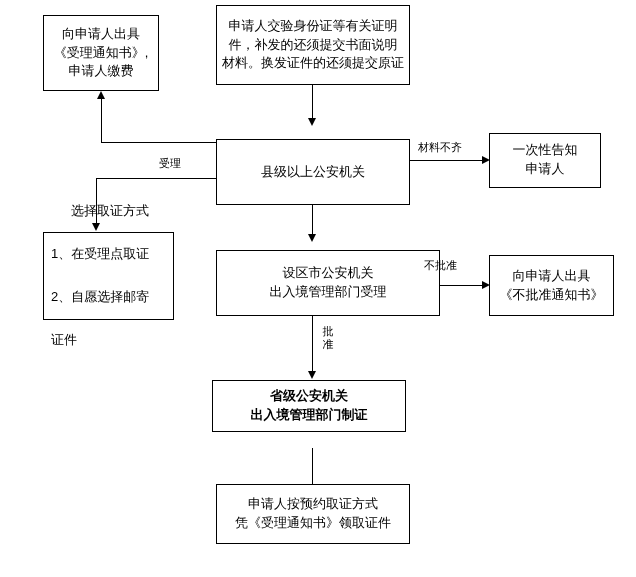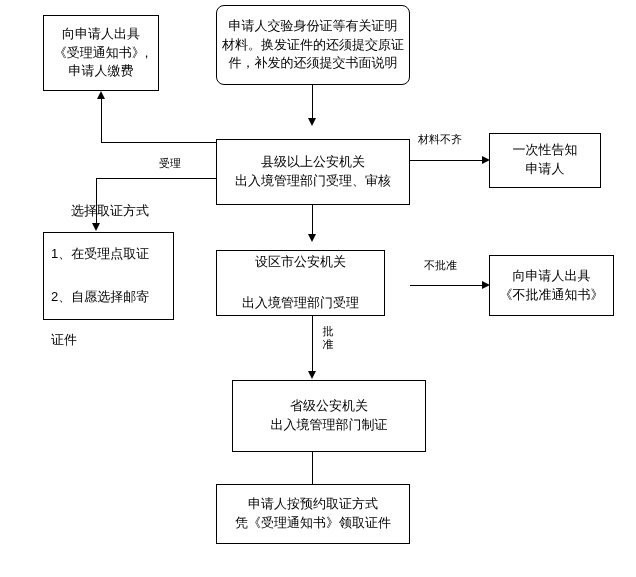--- a/index.html
+++ b/index.html
@@ -96,74 +96,73 @@
 <body>
 
 <div id="canvas">
 
   <div class="node" style="left:43px; top:15px; width:116px; height:76px;">
     <span class="ln">向申请人出具</span>
     <span class="ln">《受理通知书》,</span>
     <span class="ln">申请人缴费</span>
   </div>
 
-  <div class="node" style="left:216px; top:5px; width:194px; height:80px;border-radius:8px;">
+  <div class="node" style="left:216px; top:5px; width:194px; height:80px;">
     <span class="ln">申请人交验身份证等有关证明</span>
+    <span class="ln">件，补发的还须提交书面说明</span>
     <span class="ln">材料。换发证件的还须提交原证</span>
-    <span class="ln">件，补发的还须提交书面说明</span>
   </div>
 
   <div class="node" style="left:216px; top:127px; width:194px; height:66px;margin-top:12px;">
     <span class="ln">县级以上公安机关</span>
-    <span class="ln">出入境管理部门受理、审核</span>
   </div>
 
   <div class="node" style="left:489px; top:133px; width:112px; height:55px;font-family:Liberation Mono, monospace;">
     <span class="ln">一次性告知</span>
     <span class="ln">申请人</span>
   </div>
 
   <div class="node left-align" style="left:43px; top:232px; width:131px; height:88px;">
     <span class="ln center">选择取证方式</span>
     <span class="ln">1、在受理点取证</span>
     <span class="ln">2、自愿选择邮寄</span>
     <span class="ln">证件</span>
   </div>
 
-  <div class="node" style="left:216px; top:250px; width:169px; height:66px;justify-content:space-between;">
+  <div class="node" style="left:216px; top:250px; width:224px; height:66px;">
     <span class="ln">设区市公安机关</span>
     <span class="ln">出入境管理部门受理</span>
   </div>
 
   <div class="node" style="left:489px; top:255px; width:125px; height:61px;">
     <span class="ln">向申请人出具</span>
     <span class="ln">《不批准通知书》</span>
   </div>
 
-  <div class="node" style="left:232px; top:380px; width:194px; height:72px;">
+  <div class="node" style="left:212px; top:380px; width:194px; height:52px;font-weight:bold;">
     <span class="ln">省级公安机关</span>
     <span class="ln">出入境管理部门制证</span>
   </div>
 
   <div class="node" style="left:216px; top:484px; width:194px; height:60px;">
     <span class="ln">申请人按预约取证方式</span>
     <span class="ln">凭《受理通知书》领取证件</span>
   </div>
 
   <div class="edge-line v" style="left:312px; top:85px; height:34px;"></div>
   <div class="arrow down" style="left:308px; top:118px;"></div>
 
   <div class="edge-line h" style="left:101px; top:142px; width:116px;"></div>
   <div class="edge-line v" style="left:101px; top:99px; height:44px;"></div>
   <div class="arrow up" style="left:97px; top:91px;"></div>
   <div class="edge-label" style="left:159px; top:124px;margin-top:32px;">受理</div>
 
   <div class="edge-line h" style="left:410px; top:160px; width:74px;"></div>
   <div class="arrow right" style="left:482px; top:156px;"></div>
-  <div class="edge-label" style="left:418px; top:132px;">材料不齐</div>
+  <div class="edge-label" style="left:418px; top:140px;">材料不齐</div>
 
   <div class="edge-line h" style="left:96px; top:178px; width:121px;"></div>
   <div class="edge-line v" style="left:96px; top:178px; height:46px;"></div>
   <div class="arrow down" style="left:92px; top:223px;"></div>
 
   <div class="edge-line v" style="left:312px; top:193px; height:42px;"></div>
   <div class="arrow down" style="left:308px; top:234px;"></div>
 
   <div class="edge-line h" style="left:410px; top:285px; width:74px;"></div>
   <div class="arrow right" style="left:482px; top:281px;"></div>

